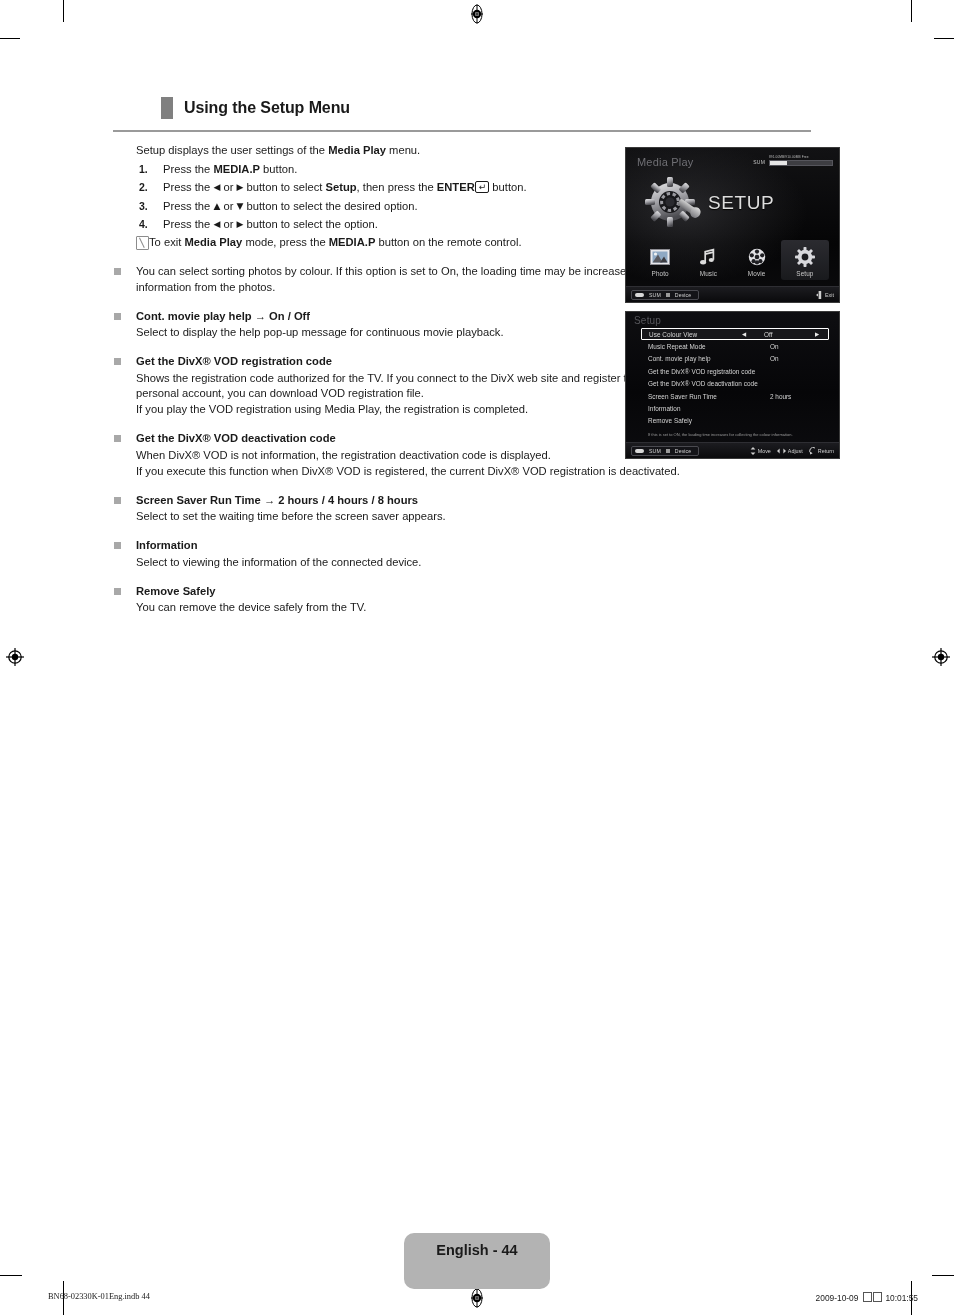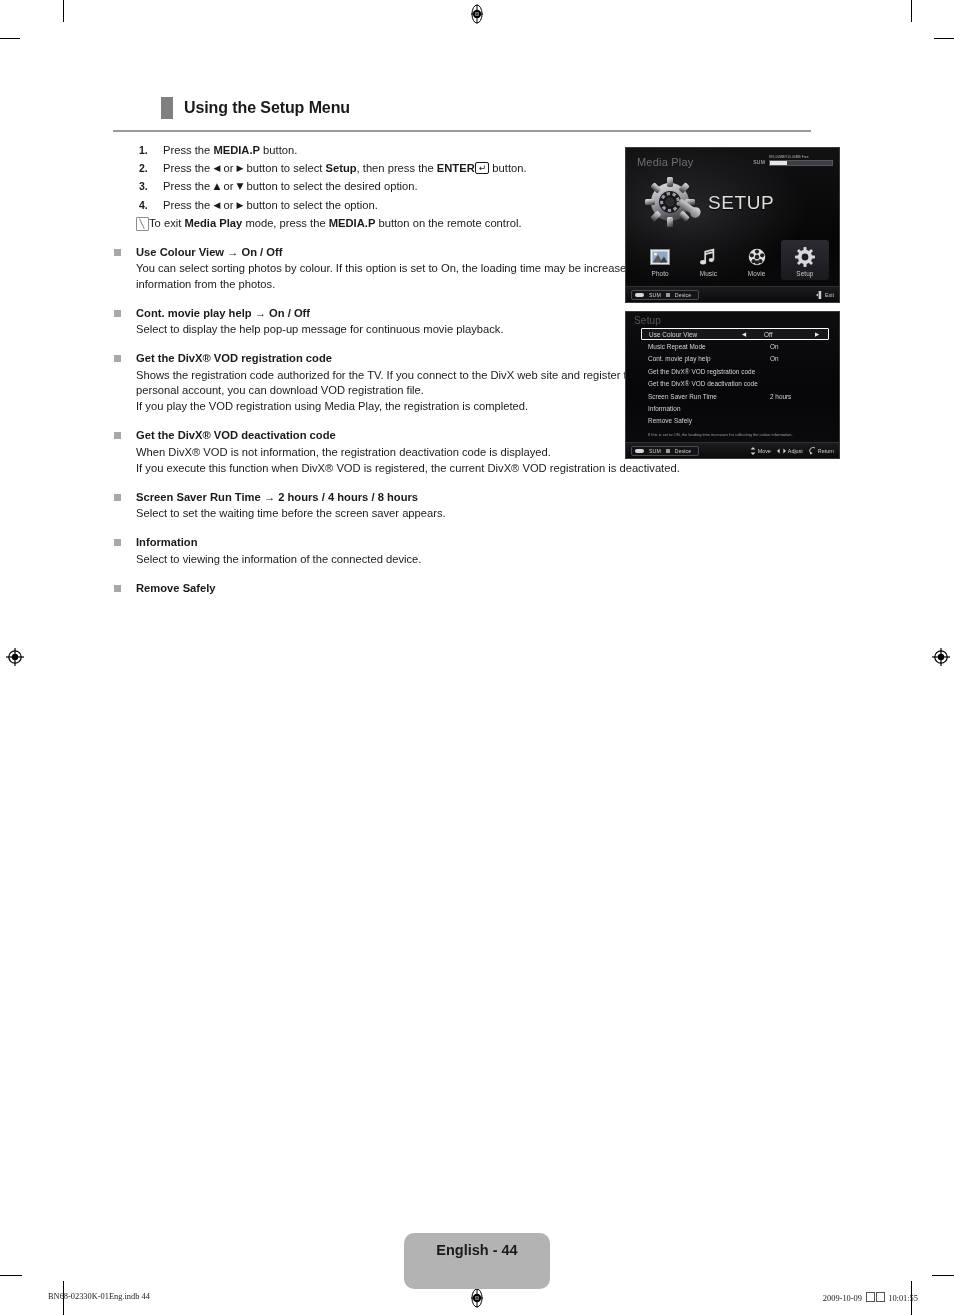--- a/index.html
+++ b/index.html
@@ -332,21 +332,21 @@
     font-size: 14.5px; font-weight: bold; color: #1a1a1a;
   }
   .footer-left {
     position: absolute; left: 48px; top: 1292px;
     font-size: 8.4px; color: #1a1a1a;
     font-family: "Liberation Serif", serif;
   }
   .footer-right {
     position: absolute; right: 36px; top: 1292px;
     font-size: 8.4px; color: #1a1a1a;
-    font-family: Liberation Serif, serif;
+    font-family: Liberation Sans, sans-serif;
     white-space: nowrap;
   }
   .missing-glyph {
     display: inline-block;
     width: 7px; height: 8px;
     border: 1px solid #555;
     margin: 0 1px -1px 0;
     vertical-align: baseline;
   }
 </style>
@@ -392,37 +392,39 @@
 <div class="page">
 
   <div class="section-header">
     <div class="header-marker"></div>
     <div class="header-title">Using the Setup Menu</div>
   </div>
   <div class="header-rule"></div>
 
   <div class="body-col">
 
+    <div class="intro-line">
+      <span>Setup displays the user settings of the </span><b>Media Play</b><span> menu.</span>
+    </div>
 
     <ol class="steps" id="steps-list">
         <li><span class="num">1.</span><span><span>Press the </span><b>MEDIA.P</b><span> button.</span></span></li>
         <li><span class="num">2.</span><span><span>Press the </span><span class="tri">◀</span><span> or </span><span class="tri">▶</span><span> button to select </span><b>Setup</b><span>, then press the </span><b>ENTER</b><span class="enter-key">↵</span><span> button.</span></span></li>
         <li><span class="num">3.</span><span><span>Press the </span><span class="tri">▲</span><span> or </span><span class="tri">▼</span><span> button to select the desired option.</span></span></li>
         <li><span class="num">4.</span><span><span>Press the </span><span class="tri">◀</span><span> or </span><span class="tri">▶</span><span> button to select the option.</span></span></li>
       </ol>
 
     <div class="note-line">
       <span class="note-icon"></span>
       <span id="step-note-text"><span>To exit </span><b>Media Play</b><span> mode, press the </span><b>MEDIA.P</b><span> button on the remote control.</span></span>
     </div>
 
     <div id="bullets-container">
         <div class="bullet-block">
           <span class="bullet-square"></span>
-          <div class="bullet-title">Use Colour View → On / Off</div>
           <div class="bullet-body">
             <p>You can select sorting photos by colour. If this option is set to On, the loading time may be increased to collect colour information from the photos.</p>
           </div>
         </div>
         <div class="bullet-block">
           <span class="bullet-square"></span>
           <div class="bullet-title">Cont. movie play help → On / Off</div>
           <div class="bullet-body">
             <p>Select to display the help pop-up message for continuous movie playback.</p>
           </div>
@@ -453,20 +455,23 @@
         <div class="bullet-block">
           <span class="bullet-square"></span>
           <div class="bullet-title">Information</div>
           <div class="bullet-body">
             <p>Select to viewing the information of the connected device.</p>
           </div>
         </div>
         <div class="bullet-block">
           <span class="bullet-square"></span>
           <div class="bullet-title">Remove Safely</div>
+          <div class="bullet-body">
+            <p>You can remove the device safely from the TV.</p>
+          </div>
         </div>
       </div>
   </div>
 
   <div class="tv-shot tv-shot-1">
     <div class="tv1-bg"></div>
 
     <div class="tv1-title">Media Play</div>
 
     <div class="tv1-storage">

